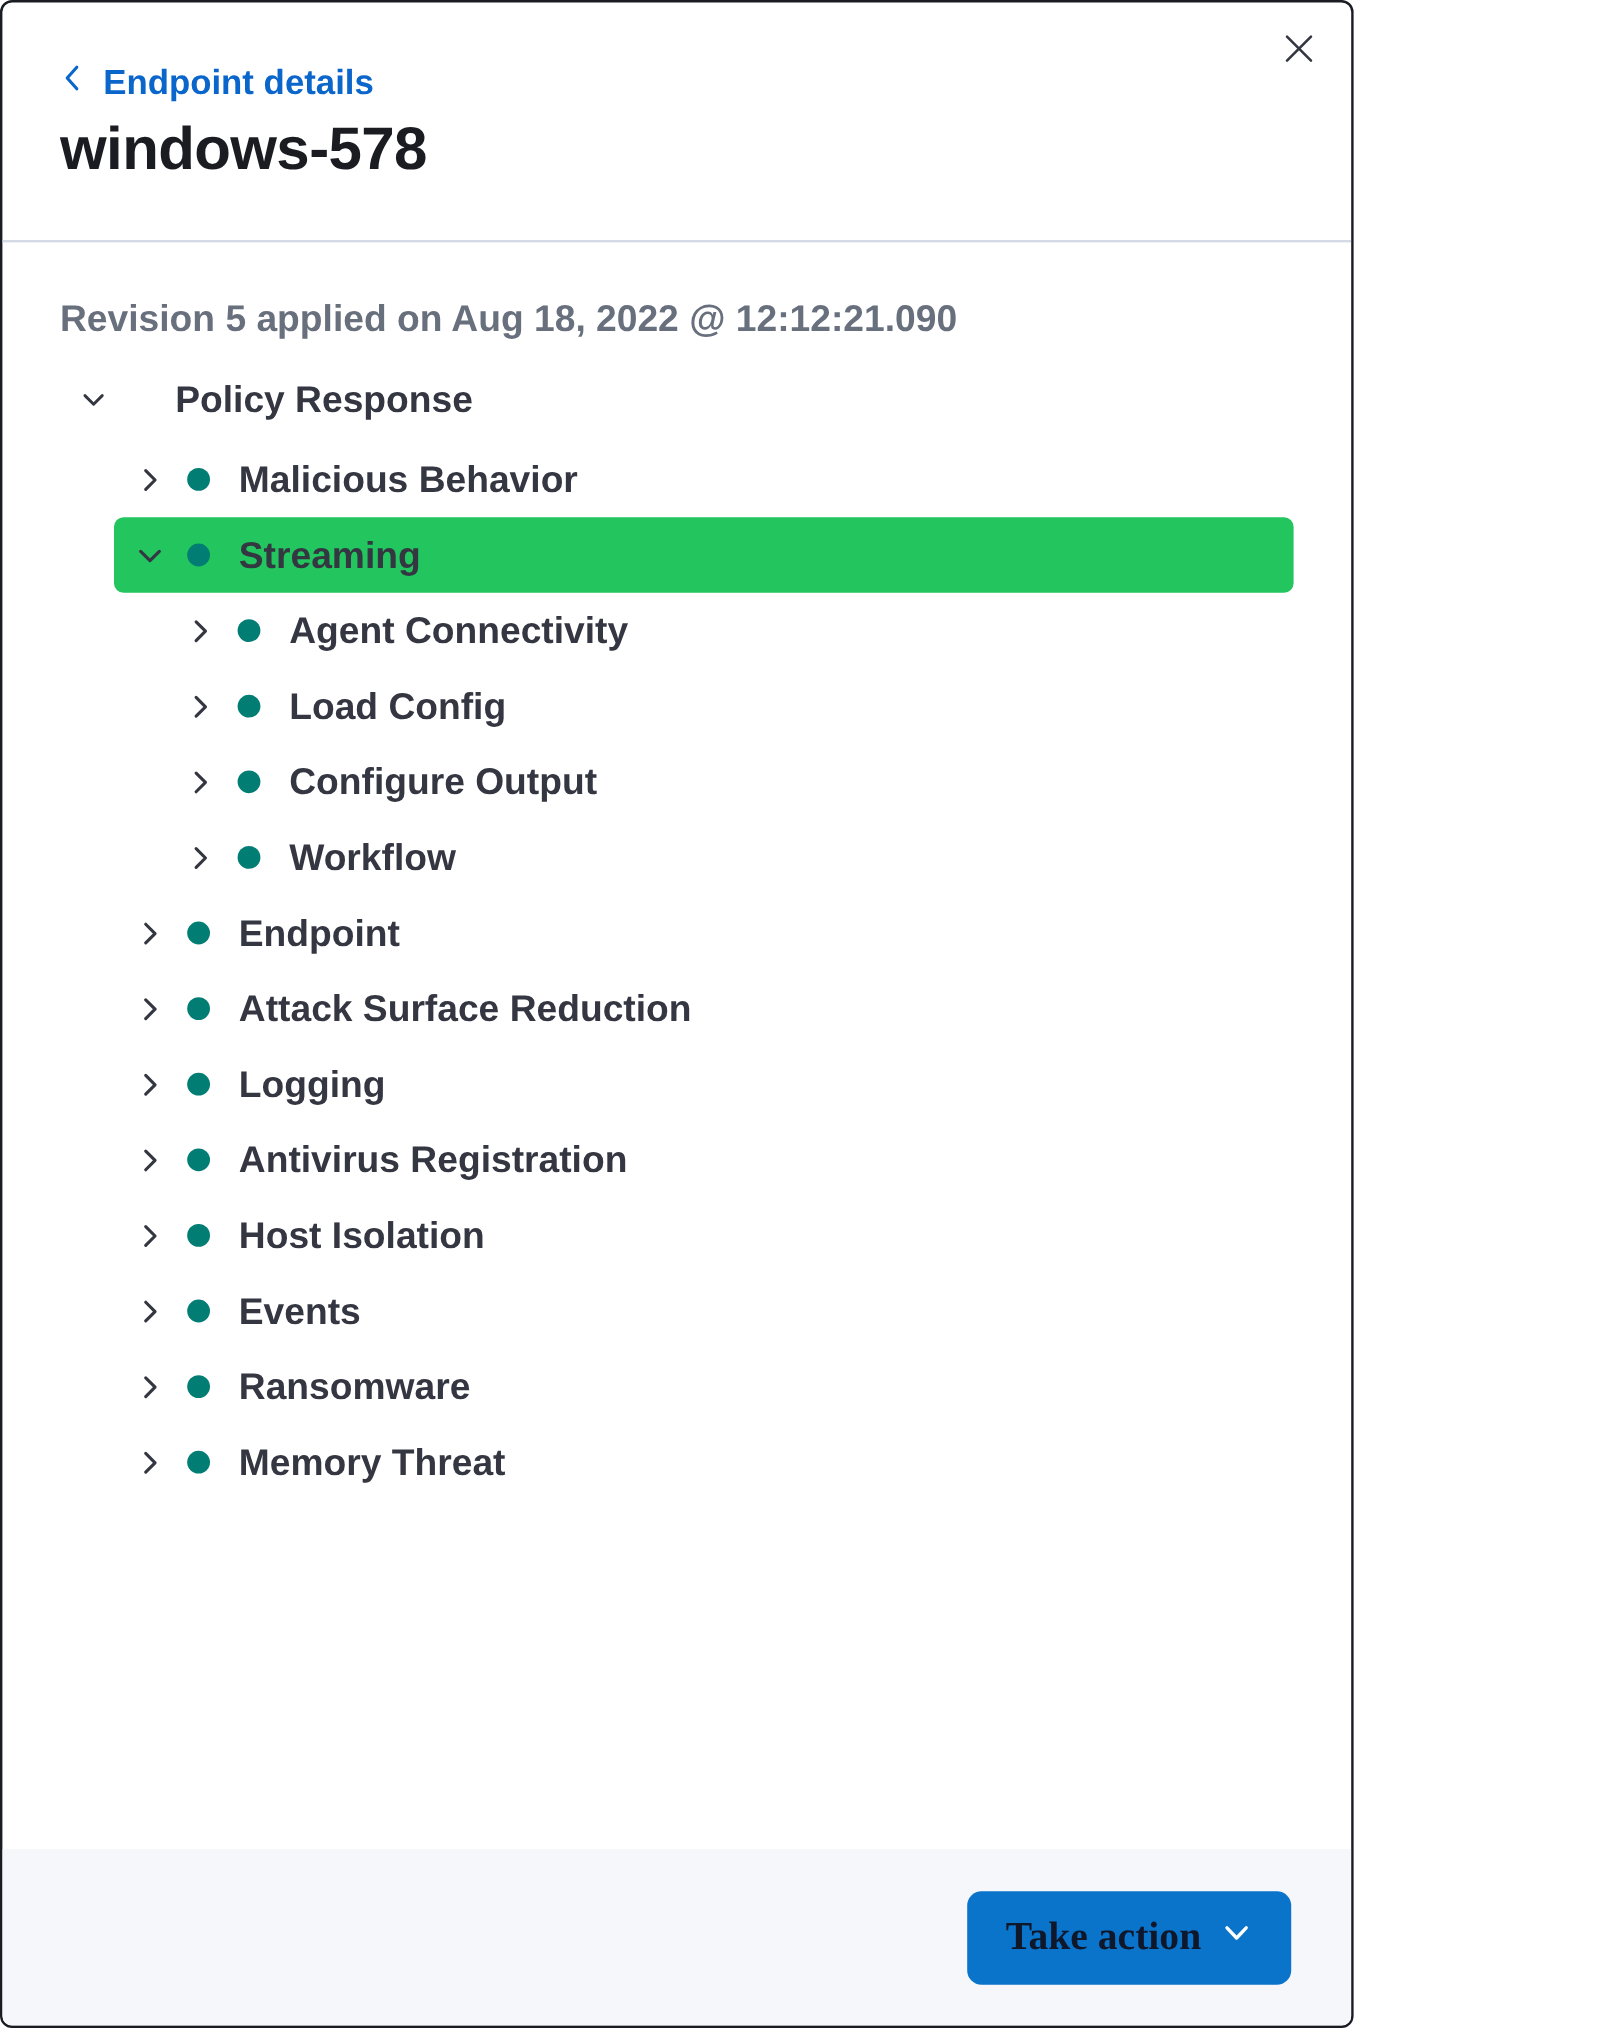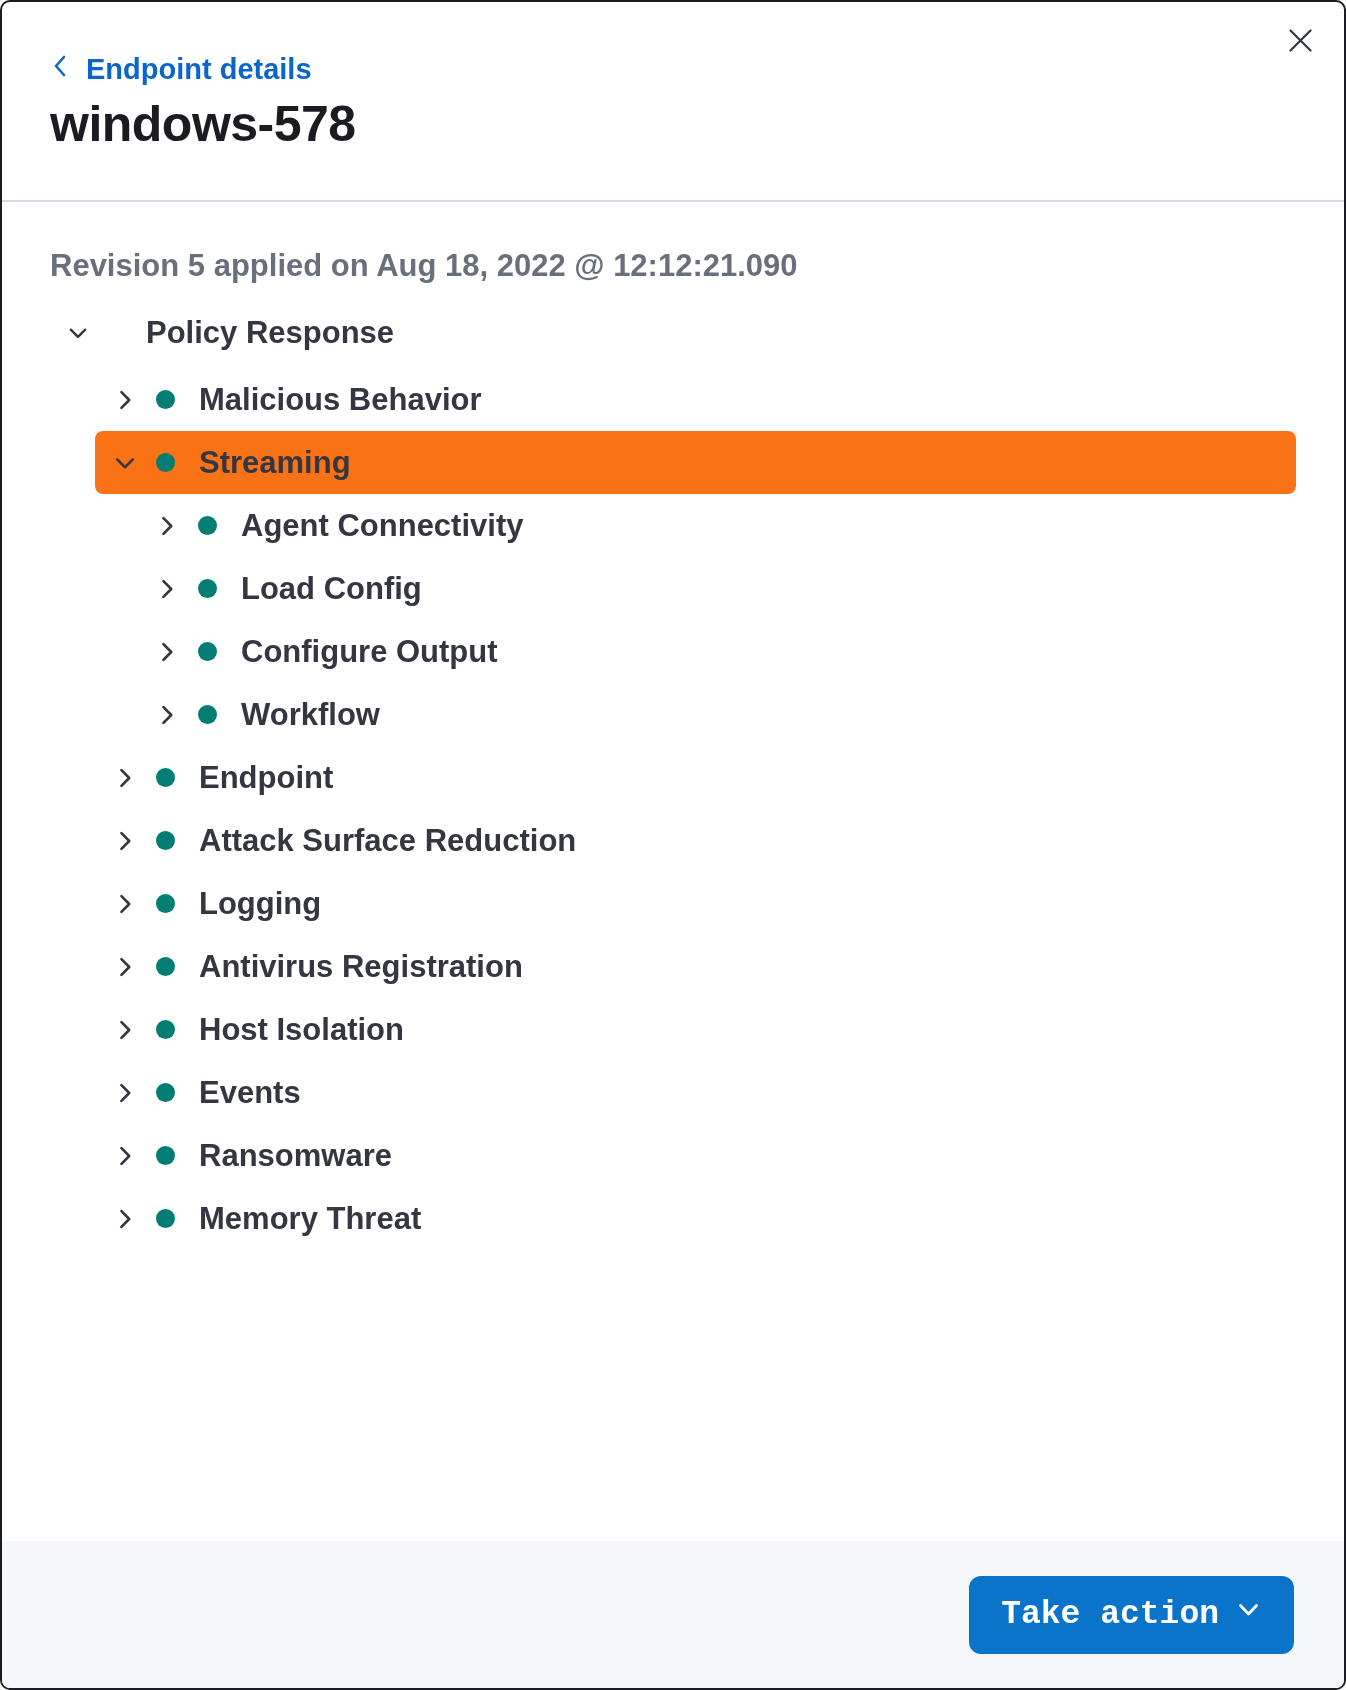--- a/index.html
+++ b/index.html
@@ -1,18 +1,18 @@
 <!DOCTYPE html>
 <html><head>
 <meta charset="utf-8">
 <style>
   html,body{margin:0;padding:0;background:#ffffff;}
   body{font-family:"Liberation Sans","DejaVu Sans",sans-serif;color:#343741;}
   .frame{
-    width:1346px;height:1690px;box-sizing:border-box;
+    width:1128px;height:1690px;box-sizing:border-box;
     border:2px solid #191c22;border-radius:10px;
     background:#ffffff;overflow:hidden;
     display:flex;flex-direction:column;position:relative;
   }
   
   .header{
     height:200px;box-sizing:border-box;flex-shrink:0;
     padding:50px 48px 0 48px;border-bottom:2px solid #d3dae6;position:relative;
   }
   .close-btn{
@@ -38,38 +38,38 @@
     margin-top:26px;height:46px;display:flex;align-items:center;
     padding-left:16px;cursor:pointer;gap:48px;
   }
   .root-row .root-label{margin-left:8px;font-size:31px;color:#343741;}
   .tree{margin-left:45px;margin-top:12px;}
   .tree-row{
     height:63px;display:flex;align-items:center;border-radius:8px;cursor:pointer;
   }
   .tree-row.level-1{padding-left:18px;}
   .tree-row.level-2{padding-left:60px;align-items:center;}
-  .tree-row.selected{background:#f97316;}
+  .tree-row.selected{background:#22c55e;}
   .chev{width:24px;height:24px;display:flex;align-items:center;justify-content:center;flex-shrink:0;}
   .chev svg{display:block;}
   .chev .chev-down{display:none;}
   .tree-row.expanded .chev-down{display:block;}
   .dot-box{width:20px;height:20px;margin-left:18px;display:flex;align-items:center;justify-content:center;flex-shrink:0;}
   .dot{width:19px;height:19px;border-radius:50%;background:#017d73;}
   .tree-label{margin-left:24px;font-size:31px;color:#343741;white-space:nowrap;}
   
   .footer{
     height:147px;flex-shrink:0;background:#f5f7fa;
     display:flex;align-items:center;justify-content:flex-end;
     padding-right:50px;box-sizing:border-box;
   }
   .take-action{
     display:inline-flex;align-items:center;gap:16px;
     height:78px;padding:16px 32px;border:none;border-radius:12px;
-    background:#0a73ca;color:#ffffff;font-family:Liberation Mono, monospace;
+    background:#0a73ca;color:#0f172a;font-family:Liberation Serif, serif;
     font-size:33px;font-weight:700;cursor:pointer;
   }
 </style>
 </head>
 <body>
 
 <div class="frame">
 
   <div class="header">
     <button class="close-btn">

